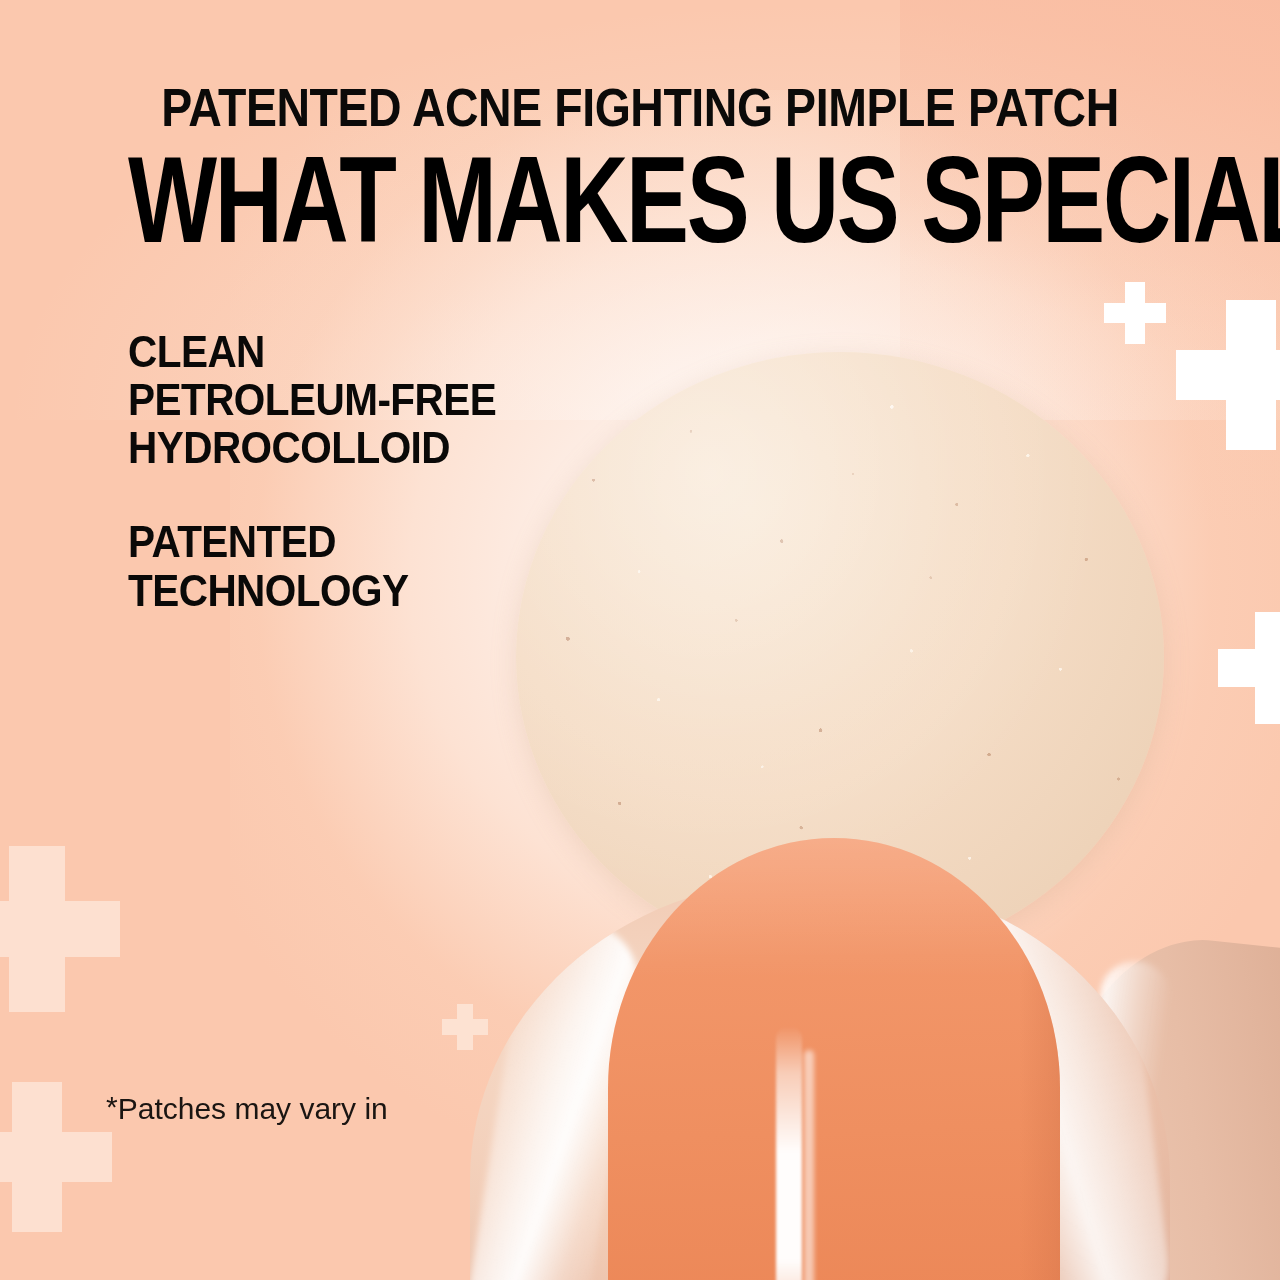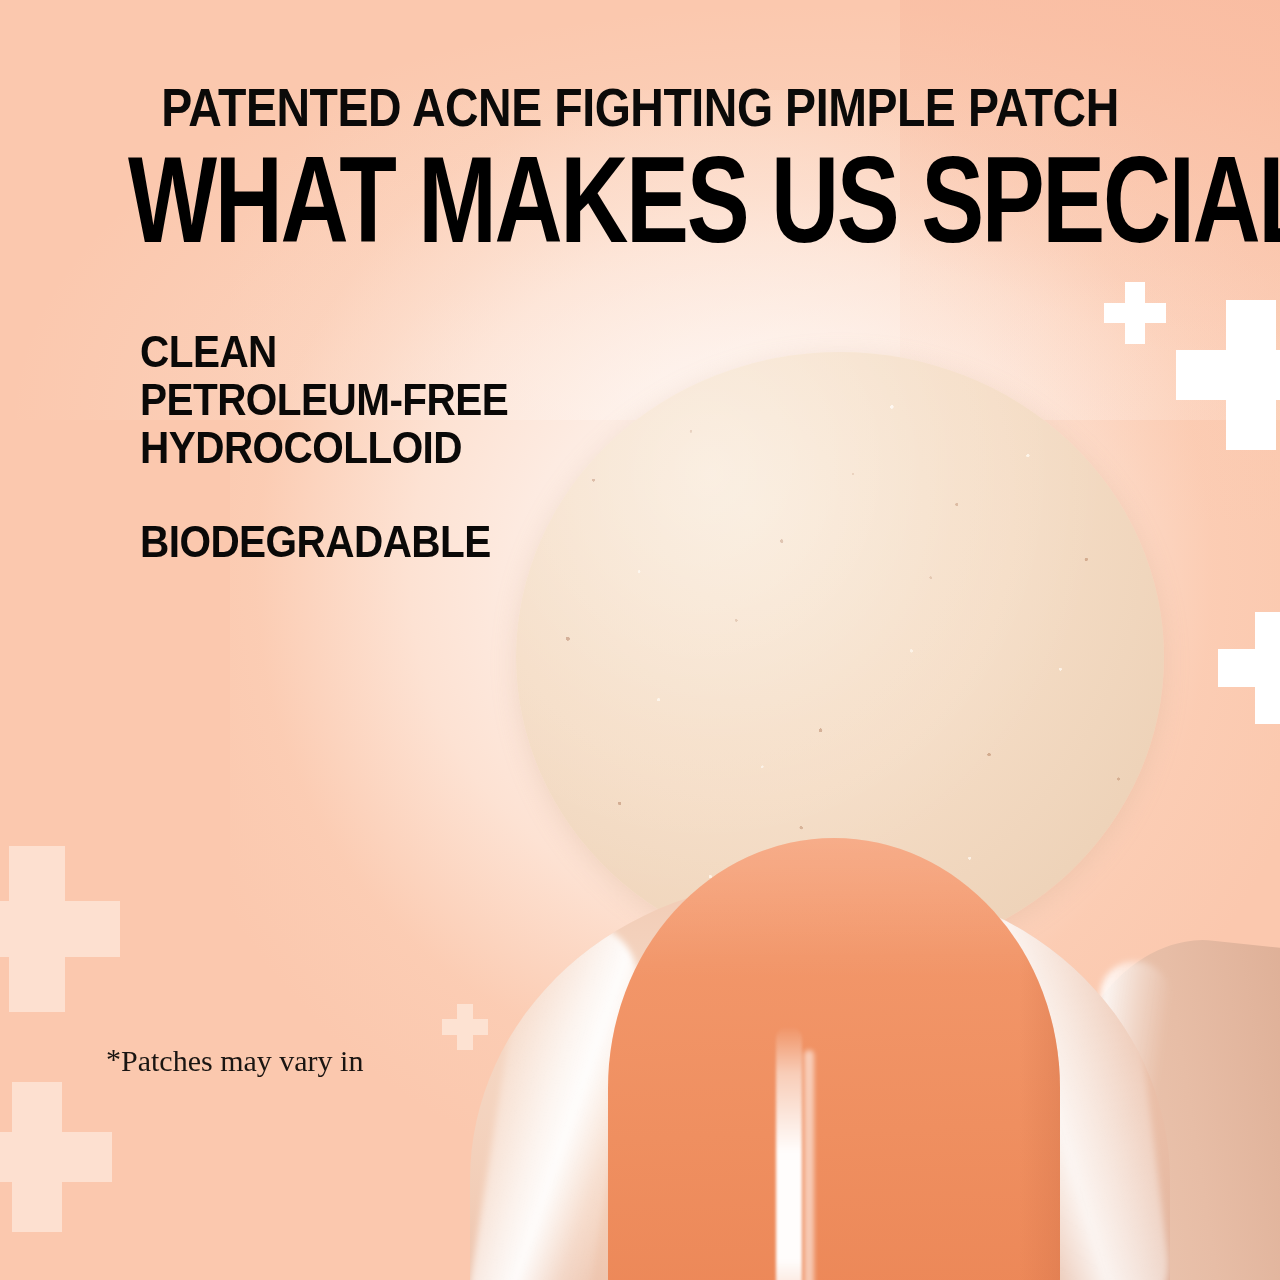--- a/index.html
+++ b/index.html
@@ -291,21 +291,21 @@
     line-height: 0.96;
     letter-spacing: -3px;
     color: #000000;
     transform: scaleX(0.80) scaleY(1.03);
     transform-origin: 50% 0%;
     white-space: nowrap;
   }
 
   .benefits {
     position: absolute;
-    left: 140px;
+    left: 128px;
     top: 328px;
     width: 420px;
   }
   .benefit-group {
     margin-bottom: 46px;
   }
   .benefit-line {
     font-family: "Liberation Sans Narrow", "Liberation Sans", sans-serif;
     font-weight: 700;
     font-size: 45px;
@@ -313,23 +313,23 @@
     letter-spacing: -0.6px;
     color: #0a0908;
     transform: scaleX(0.90);
     transform-origin: 0 50%;
     white-space: nowrap;
   }
 
   .footnote {
     position: absolute;
     left: 106px;
-    top: 1038px;
+    top: 1086px;
     width: 400px;
-    font-family: Liberation Serif, serif;
+    font-family: Liberation Sans, sans-serif;
     font-size: 30px;
     line-height: 1.38;
     color: #1a1512;
   }
   .footnote .fn-line { white-space: nowrap; }
   .footnote .fn-indent { padding-left: 22px; }
   .fn-star { font-size: 30px; vertical-align: 2px; }
 </style>
 </head>
 <body>
@@ -399,24 +399,25 @@
 
     <div class="benefits">
 
       <div class="benefit-group">
         <div class="benefit-line">CLEAN</div>
         <div class="benefit-line">PETROLEUM-FREE</div>
         <div class="benefit-line">HYDROCOLLOID</div>
       </div>
 
 
-
       <div class="benefit-group">
-        <div class="benefit-line">BIODEGRADABLE</div>
+        <div class="benefit-line">PATENTED</div>
+        <div class="benefit-line">TECHNOLOGY</div>
       </div>
+
 
     </div>
 
     <div class="footnote">
       <div class="fn-line"><span class="fn-star">*</span><span>Patches may vary in</span></div>
     </div>
 
   </div>
 </div>
 

